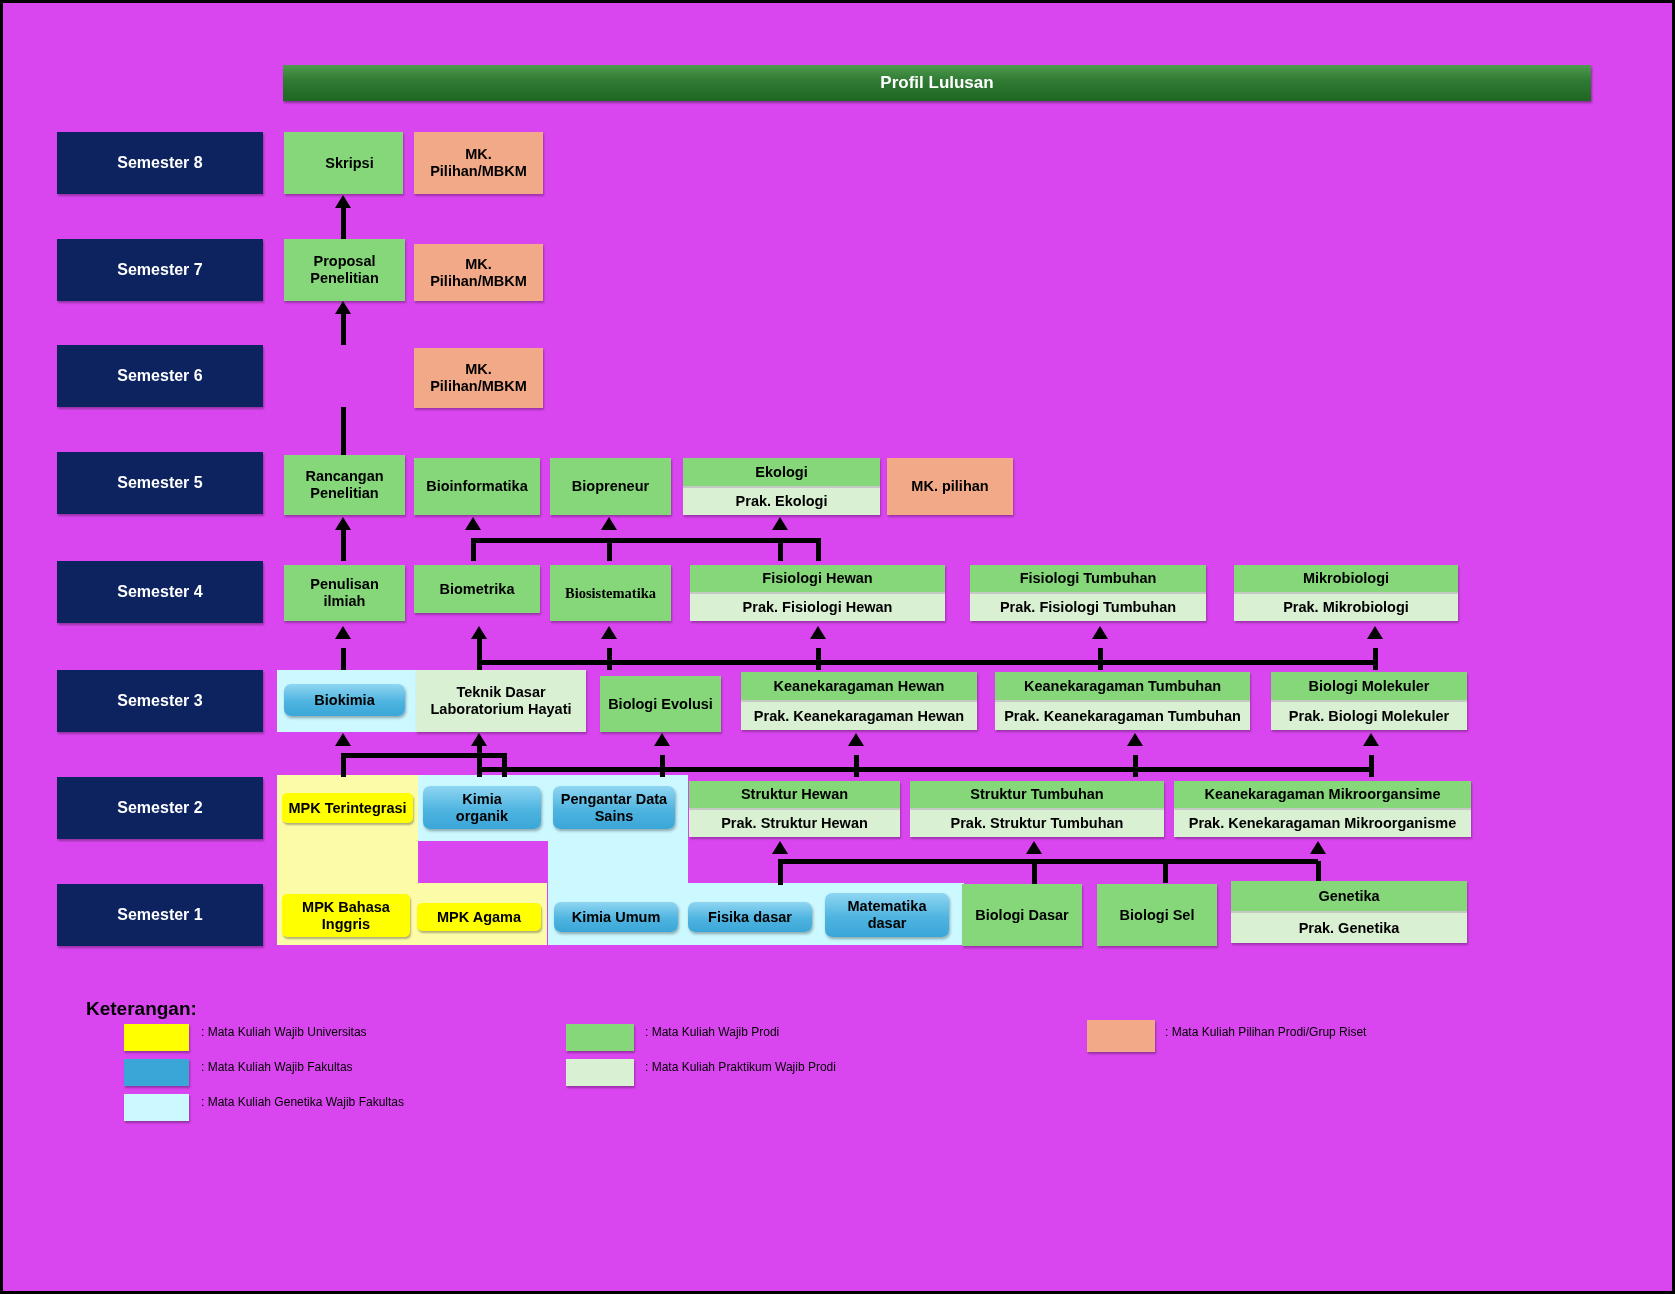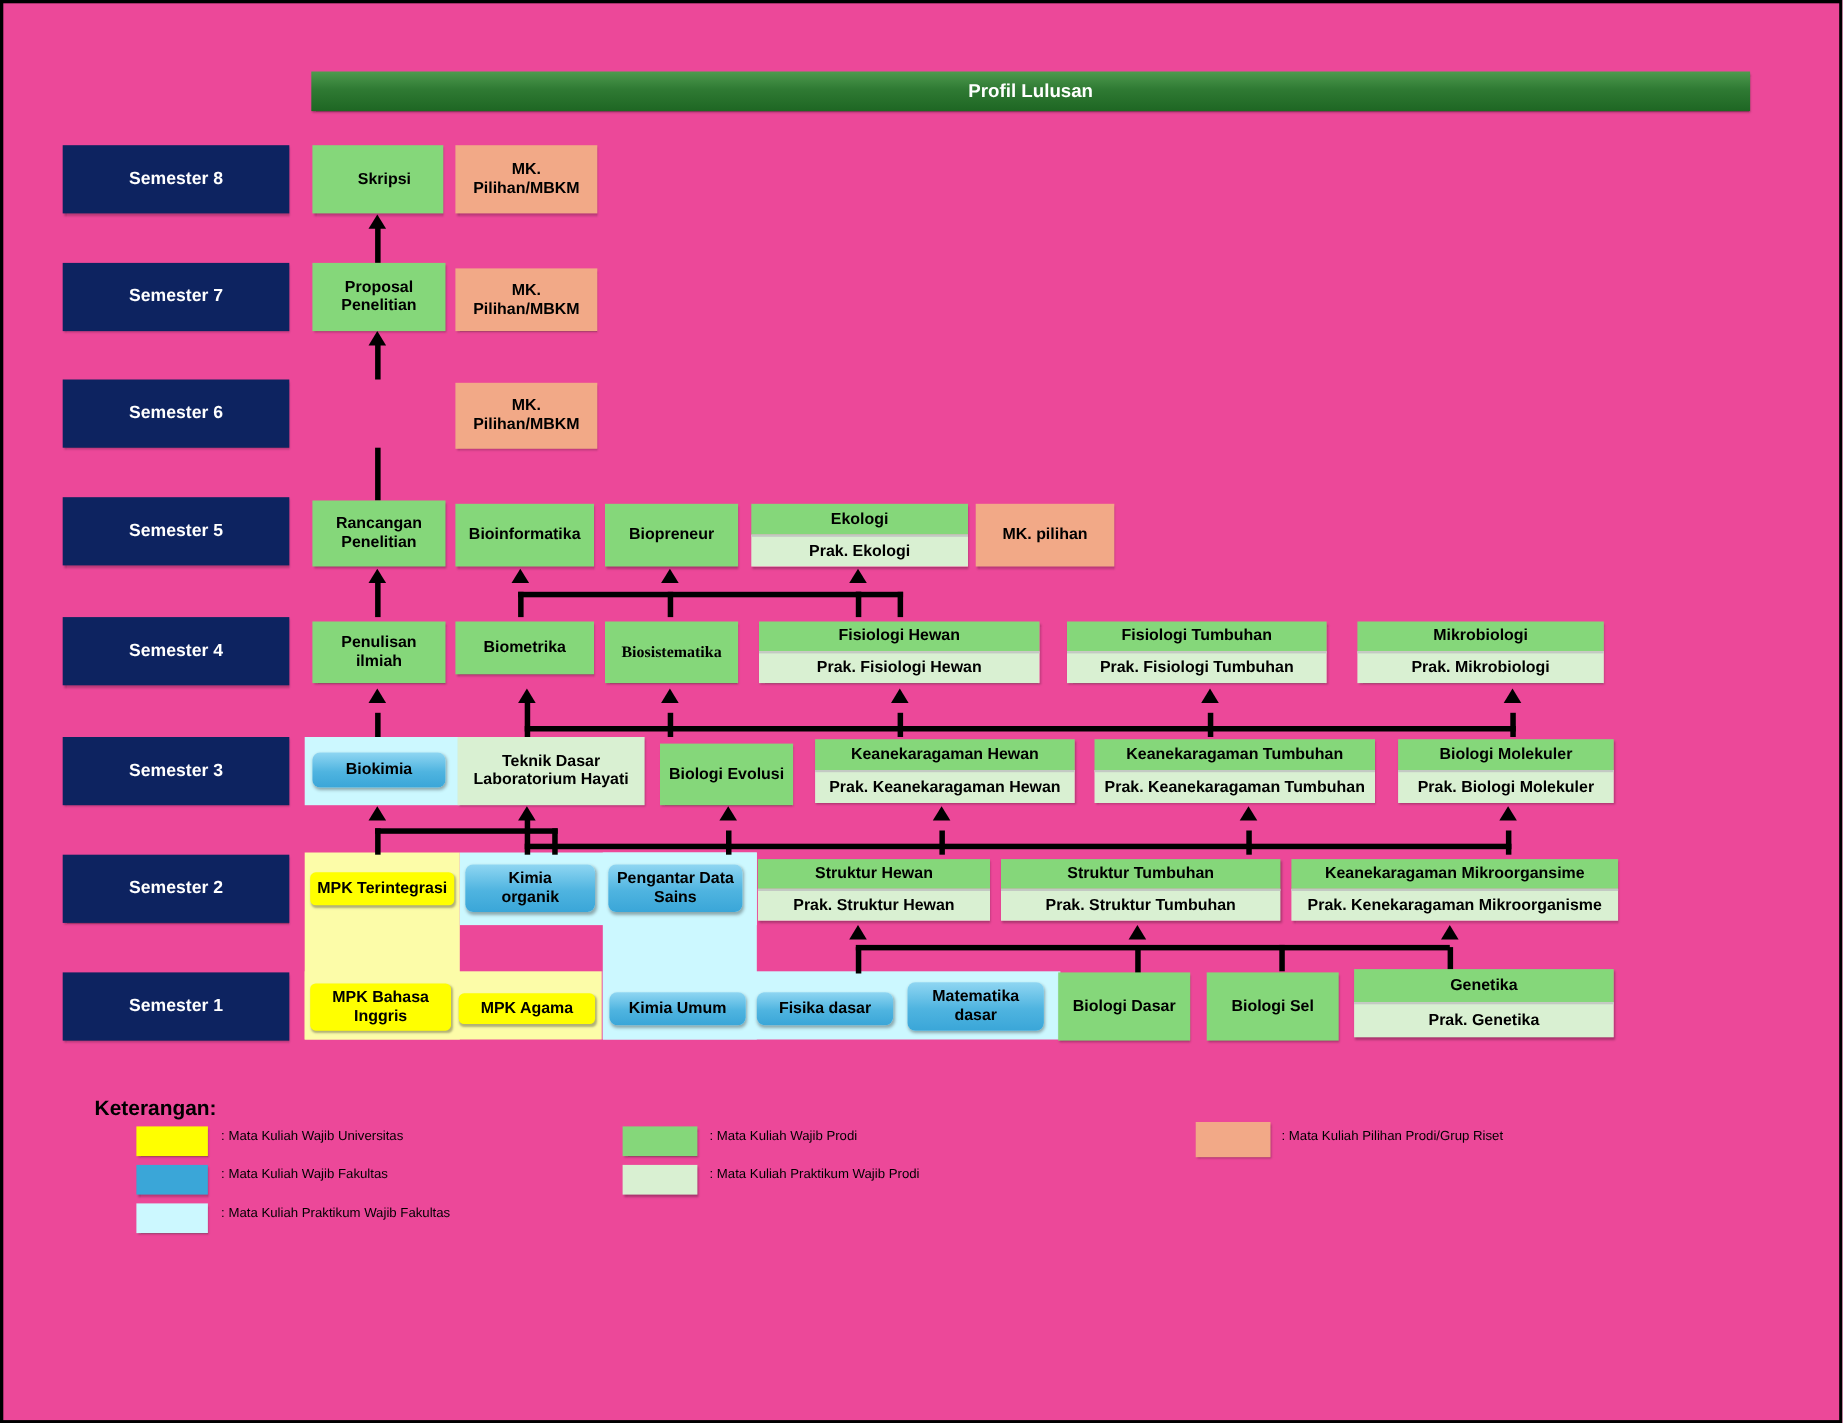--- a/index.html
+++ b/index.html
@@ -1,17 +1,17 @@
 <!DOCTYPE html>
 <html><head>
 <meta charset="utf-8">
 <style>
   html,body{margin:0;padding:0;background:#ffffff;}
   body{font-family:"Liberation Sans",sans-serif;}
-  #page{position:relative;width:1675px;height:1294px;background:#ec4899;border:3px solid #000;box-sizing:border-box;overflow:hidden;}
+  #page{position:relative;width:1675px;height:1294px;background:#d946ef;border:3px solid #000;box-sizing:border-box;overflow:hidden;}
 
   
   .abs{position:absolute;box-sizing:border-box;}
 
   
   .banner{
     background:linear-gradient(to bottom,#4e9a4e 0%,#2f7a33 45%,#1e6623 100%);
     color:#fff;font-weight:bold;font-size:17px;
     display:flex;align-items:center;justify-content:center;
     box-shadow:1px 2px 2px rgba(0,0,0,.35);
@@ -250,21 +250,21 @@
 
   <div class="legend-title" style="left:83px;top:995px;">Keterangan:</div>
 
   <div class="sw" style="left:121px;top:1021px;width:65px;height:27px;background:#ffff00;"></div>
   <div class="lg-text" style="left:198px;top:1022px;">: Mata Kuliah Wajib Universitas</div>
 
   <div class="sw" style="left:121px;top:1056px;width:65px;height:27px;background:#3aa6d8;"></div>
   <div class="lg-text" style="left:198px;top:1057px;">: Mata Kuliah Wajib Fakultas</div>
 
   <div class="sw" style="left:121px;top:1091px;width:65px;height:27px;background:#ccf8ff;"></div>
-  <div class="lg-text" style="left:198px;top:1092px;">: Mata Kuliah Praktikum Wajib Fakultas</div>
+  <div class="lg-text" style="left:198px;top:1092px;">: Mata Kuliah Genetika Wajib Fakultas</div>
 
   <div class="sw" style="left:563px;top:1021px;width:68px;height:27px;background:#85d77a;"></div>
   <div class="lg-text" style="left:642px;top:1022px;">: Mata Kuliah Wajib Prodi</div>
 
   <div class="sw" style="left:563px;top:1056px;width:68px;height:27px;background:#d9f0d2;"></div>
   <div class="lg-text" style="left:642px;top:1057px;">: Mata Kuliah Praktikum Wajib Prodi</div>
 
   <div class="sw" style="left:1084px;top:1017px;width:68px;height:32px;background:#f2a987;"></div>
   <div class="lg-text" style="left:1162px;top:1022px;">: Mata Kuliah Pilihan Prodi/Grup Riset</div>
 

